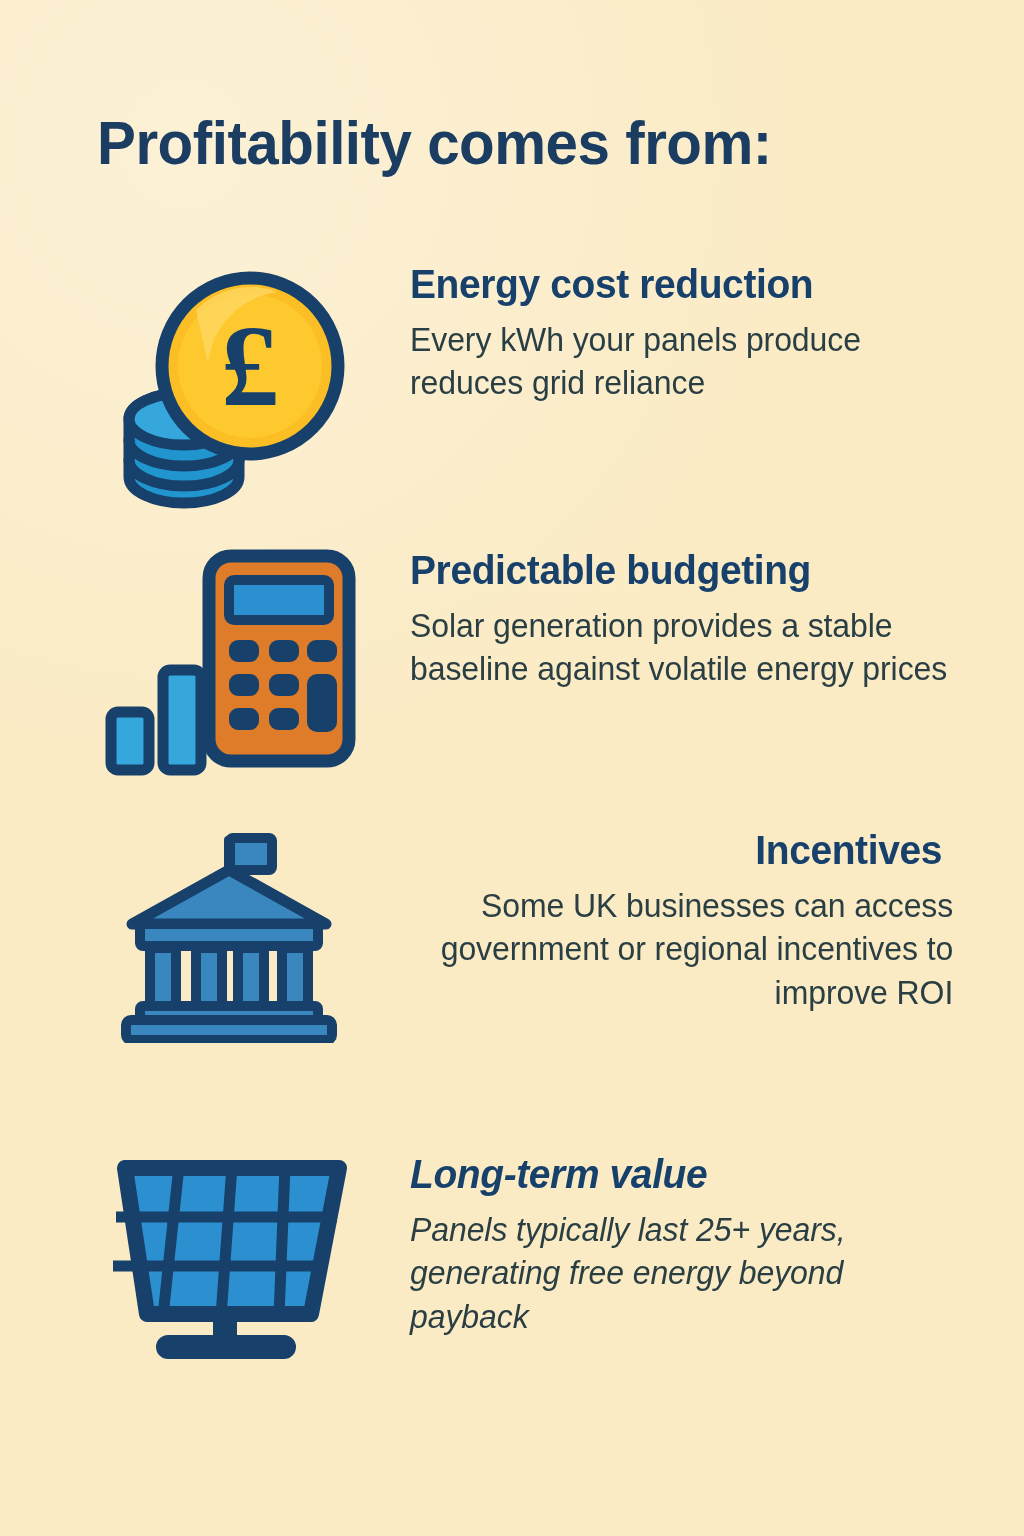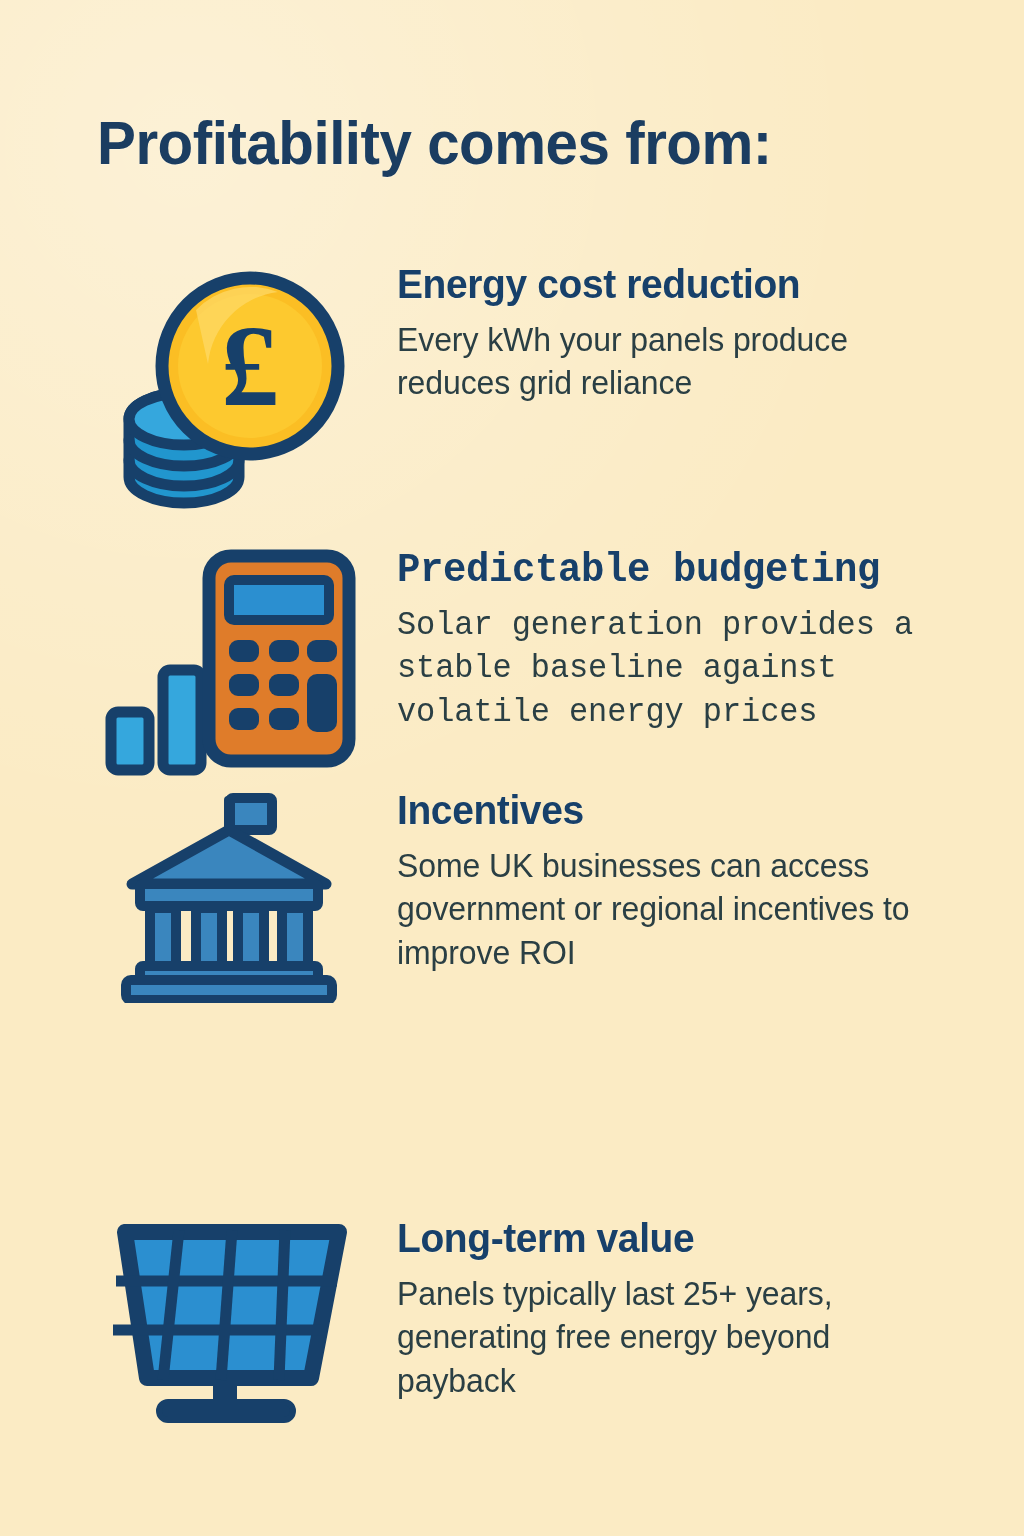--- a/index.html
+++ b/index.html
@@ -51,20 +51,21 @@
   .icon-col {
     width: 337px;
     flex: 0 0 337px;
     display: flex;
     justify-content: center;
     align-items: flex-start;
   }
   .text-col {
     flex: 1 1 auto;
     padding-top: 2px;
+    margin-left: 13px;
   }
   .item-title {
     font-size: 41px;
     font-weight: 700;
     color: #17406A;
     line-height: 1.02;
     letter-spacing: -0.4px;
     transform: scaleX(0.95);
     transform-origin: left top;
     white-space: nowrap;
@@ -78,23 +79,23 @@
     font-weight: 400;
     letter-spacing: -0.1px;
     transform: scaleX(0.97);
     transform-origin: left top;
     margin: 0;
     max-width: 560px;
   }
 
   
   #row-1 { top: 262px; }
-  #row-2 { top: 548px; font-family: Liberation Mono, monospace; }
-  #row-3 { top: 788px; }
-  #row-4 { top: 1216px; }
+  #row-2 { top: 548px; }
+  #row-3 { top: 828px; text-align: right; }
+  #row-4 { top: 1152px; font-style: italic; }
 
   svg { display: block; }
 </style>
 </head>
 <body>
 
 <div class="page">
 
   <div class="title">Profitability comes from:</div>
 

